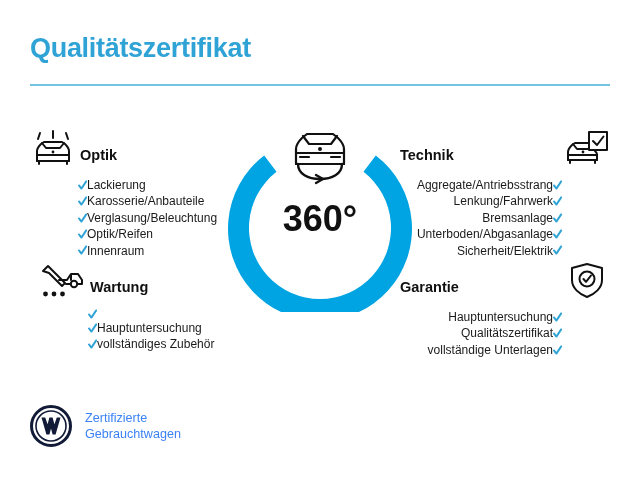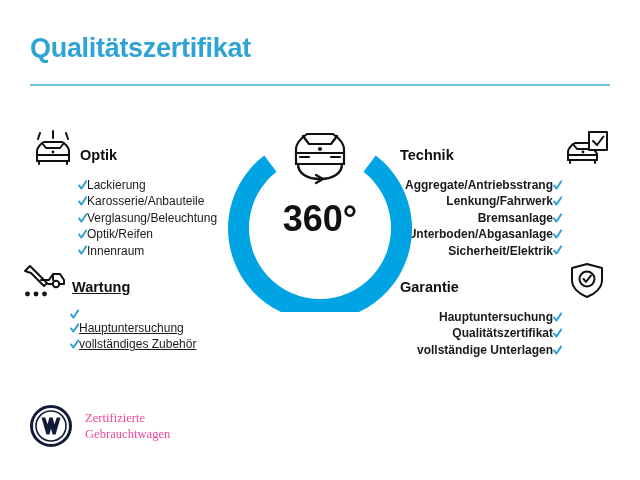--- a/index.html
+++ b/index.html
@@ -34,21 +34,21 @@
     width: 580px;
     height: 2px;
     background: #74c4e3;
   }
 
   
   .section {
     position: absolute;
   }
   .sec-optik   { left: 30px;  top: 130px; width: 210px; }
-  .sec-wartung { left: 22px;  top: 262px; width: 210px; text-decoration: underline; }
+  .sec-wartung { left: 40px;  top: 262px; width: 210px; }
   .sec-technik { left: 400px; top: 130px; width: 210px; }
   .sec-garantie{ left: 400px; top: 262px; width: 210px; }
 
   .sec-head {
     display: flex;
     align-items: center;
     gap: 4px;
   }
   .sec-right .sec-head { flex-direction: row-reverse; }
 
@@ -91,21 +91,21 @@
     font-size: 12px;
     line-height: 16.4px;
     color: #1a1a1a;
     white-space: nowrap;
   }
   .sec-right .sec-list li {
     flex-direction: row-reverse;
   }
   .sec-left .sec-list { padding-left: 48px; }
   .sec-right .sec-list { padding-right: 48px; justify-items: end; }
-  .sec-right .sec-list li { justify-content: flex-start; font-weight: bold; }
+  .sec-right .sec-list li { justify-content: flex-start; }
 
   .chk {
     flex: 0 0 auto;
     width: 9px;
     height: 11px;
     display: block;
   }
   .chk svg { display: block; }
 
   
@@ -134,23 +134,22 @@
     top: 405px;
     display: flex;
     align-items: center;
     gap: 13px;
   }
   .vw-logo { width: 42px; height: 42px; flex: 0 0 42px; }
   .vw-logo svg { display: block; }
   .vw-text {
     font-size: 12.6px;
     line-height: 16px;
-    color: #ec4899;
+    color: #3b82f6;
     font-weight: normal;
-    font-family: Liberation Serif, serif;
   }
   .vw-text div { white-space: nowrap; }
 </style>
 </head>
 <body>
 
 <div class="page-title">Qualitätszertifikat</div>
 <div class="title-rule"></div>
 
 <div class="section sec-left sec-optik">

